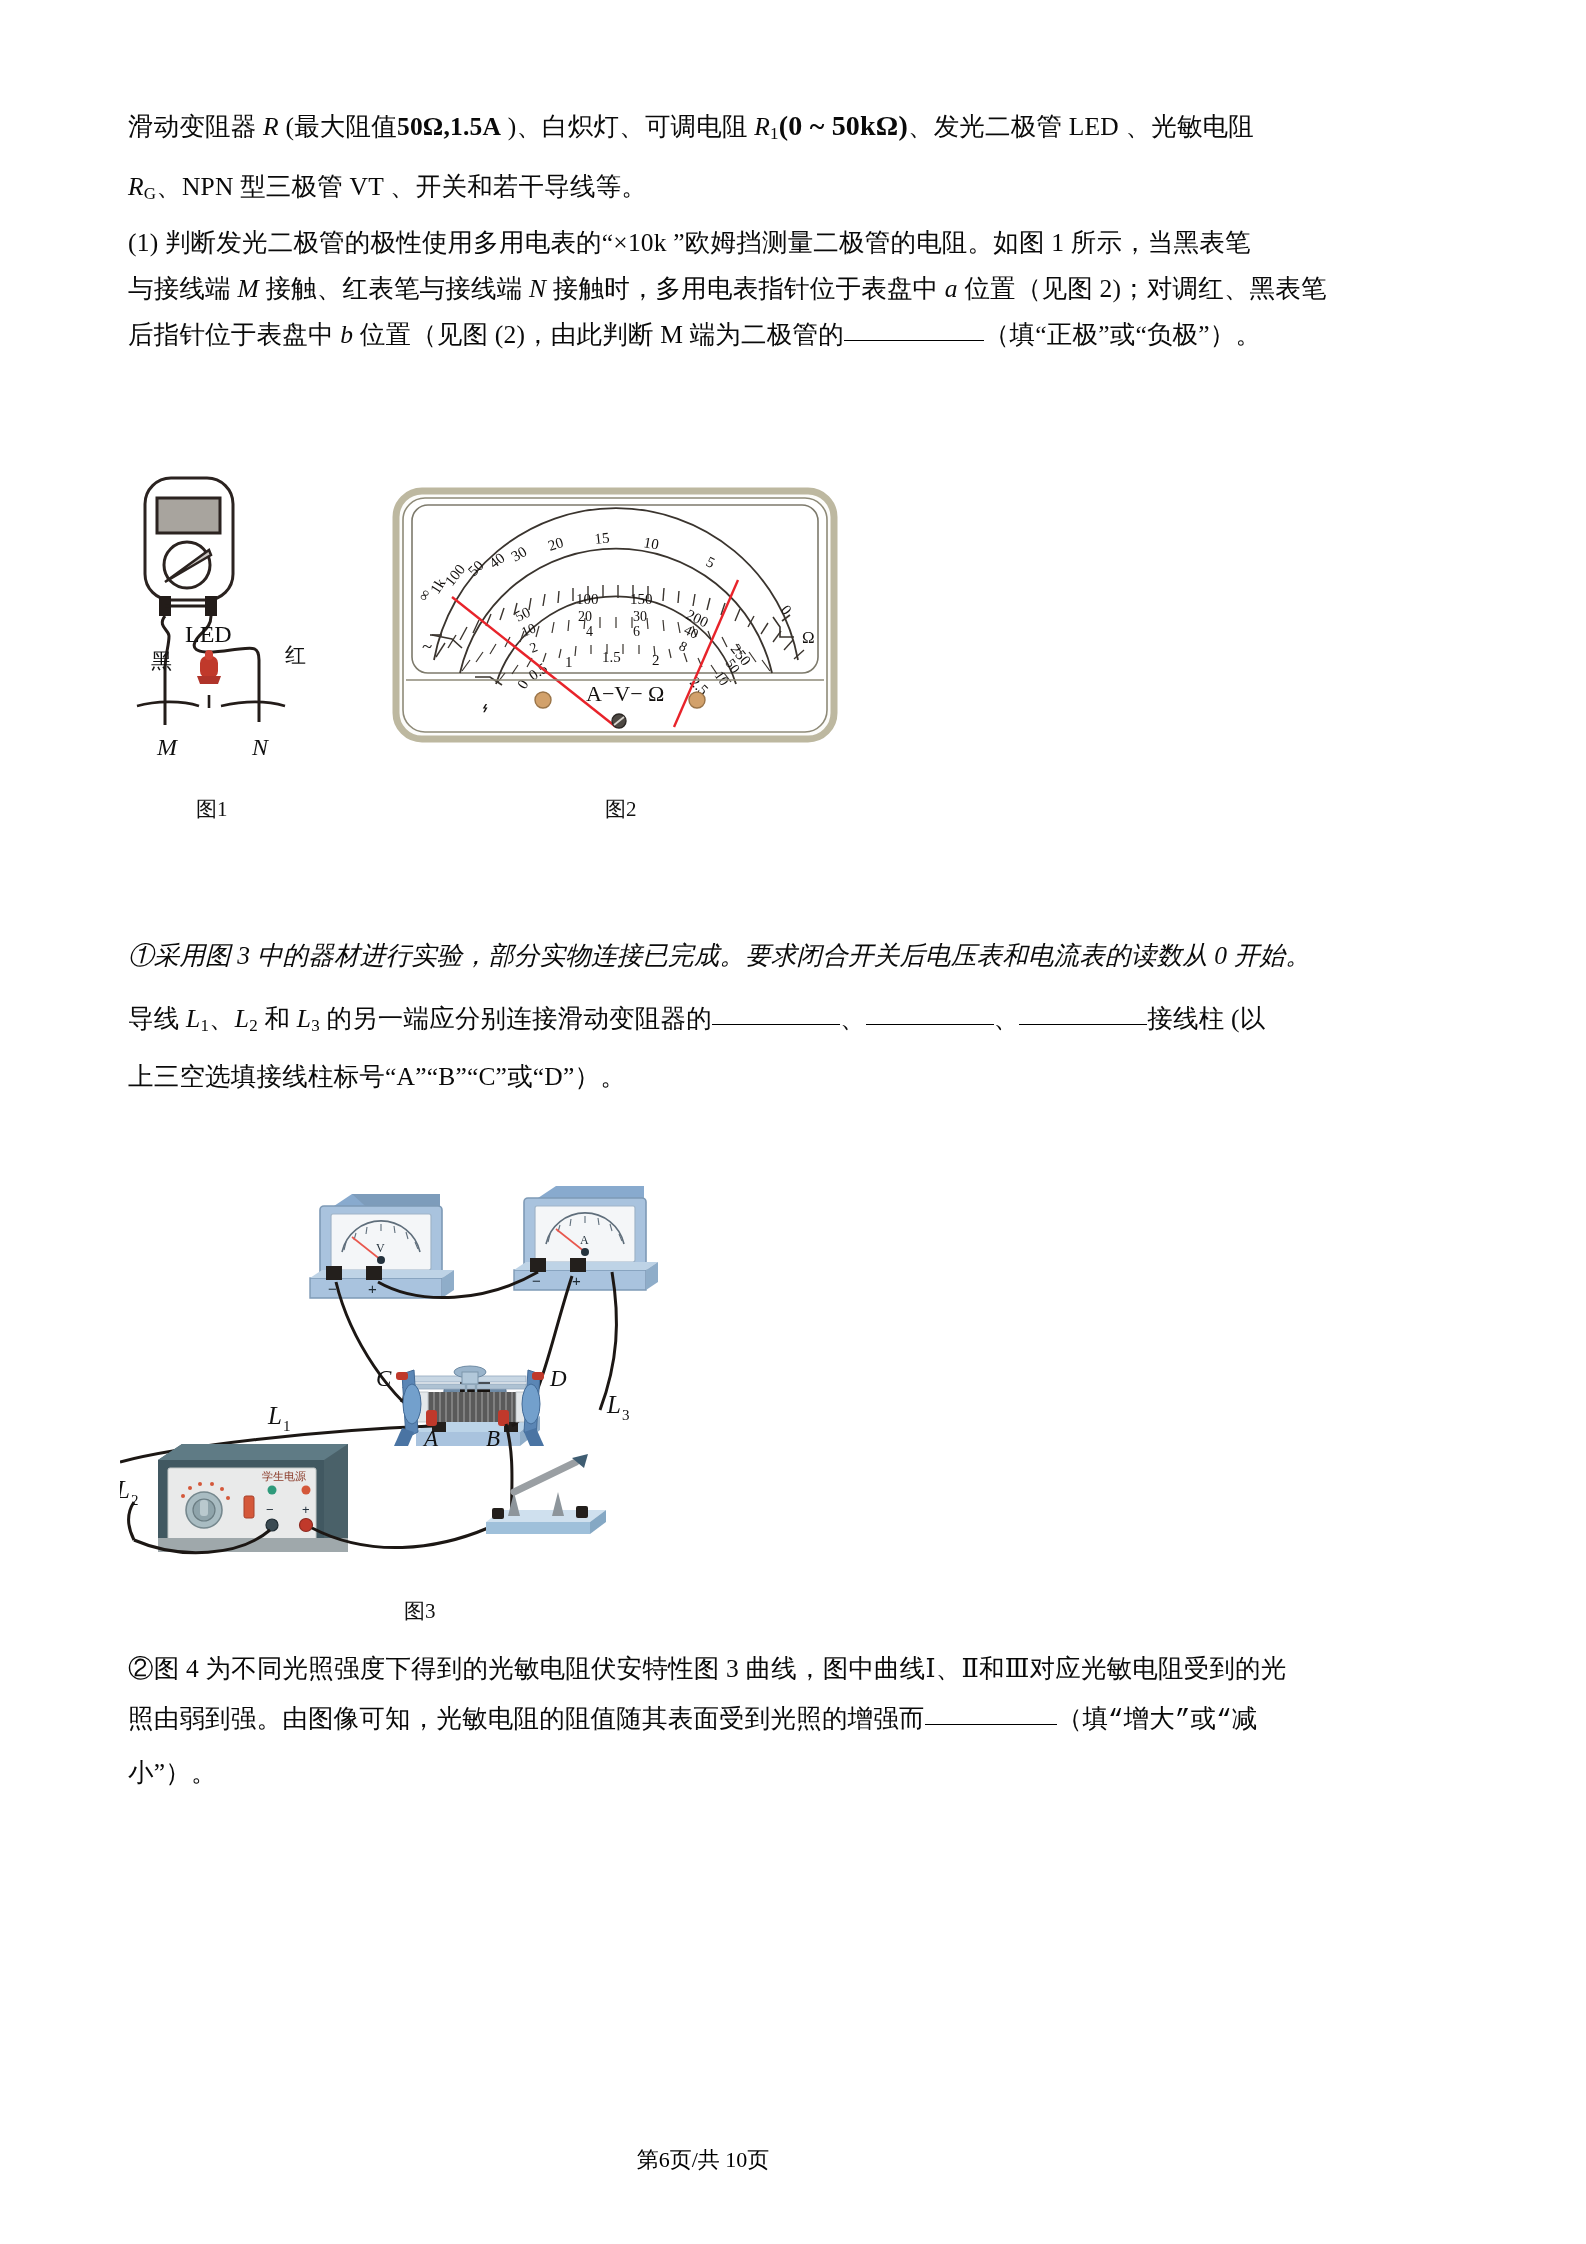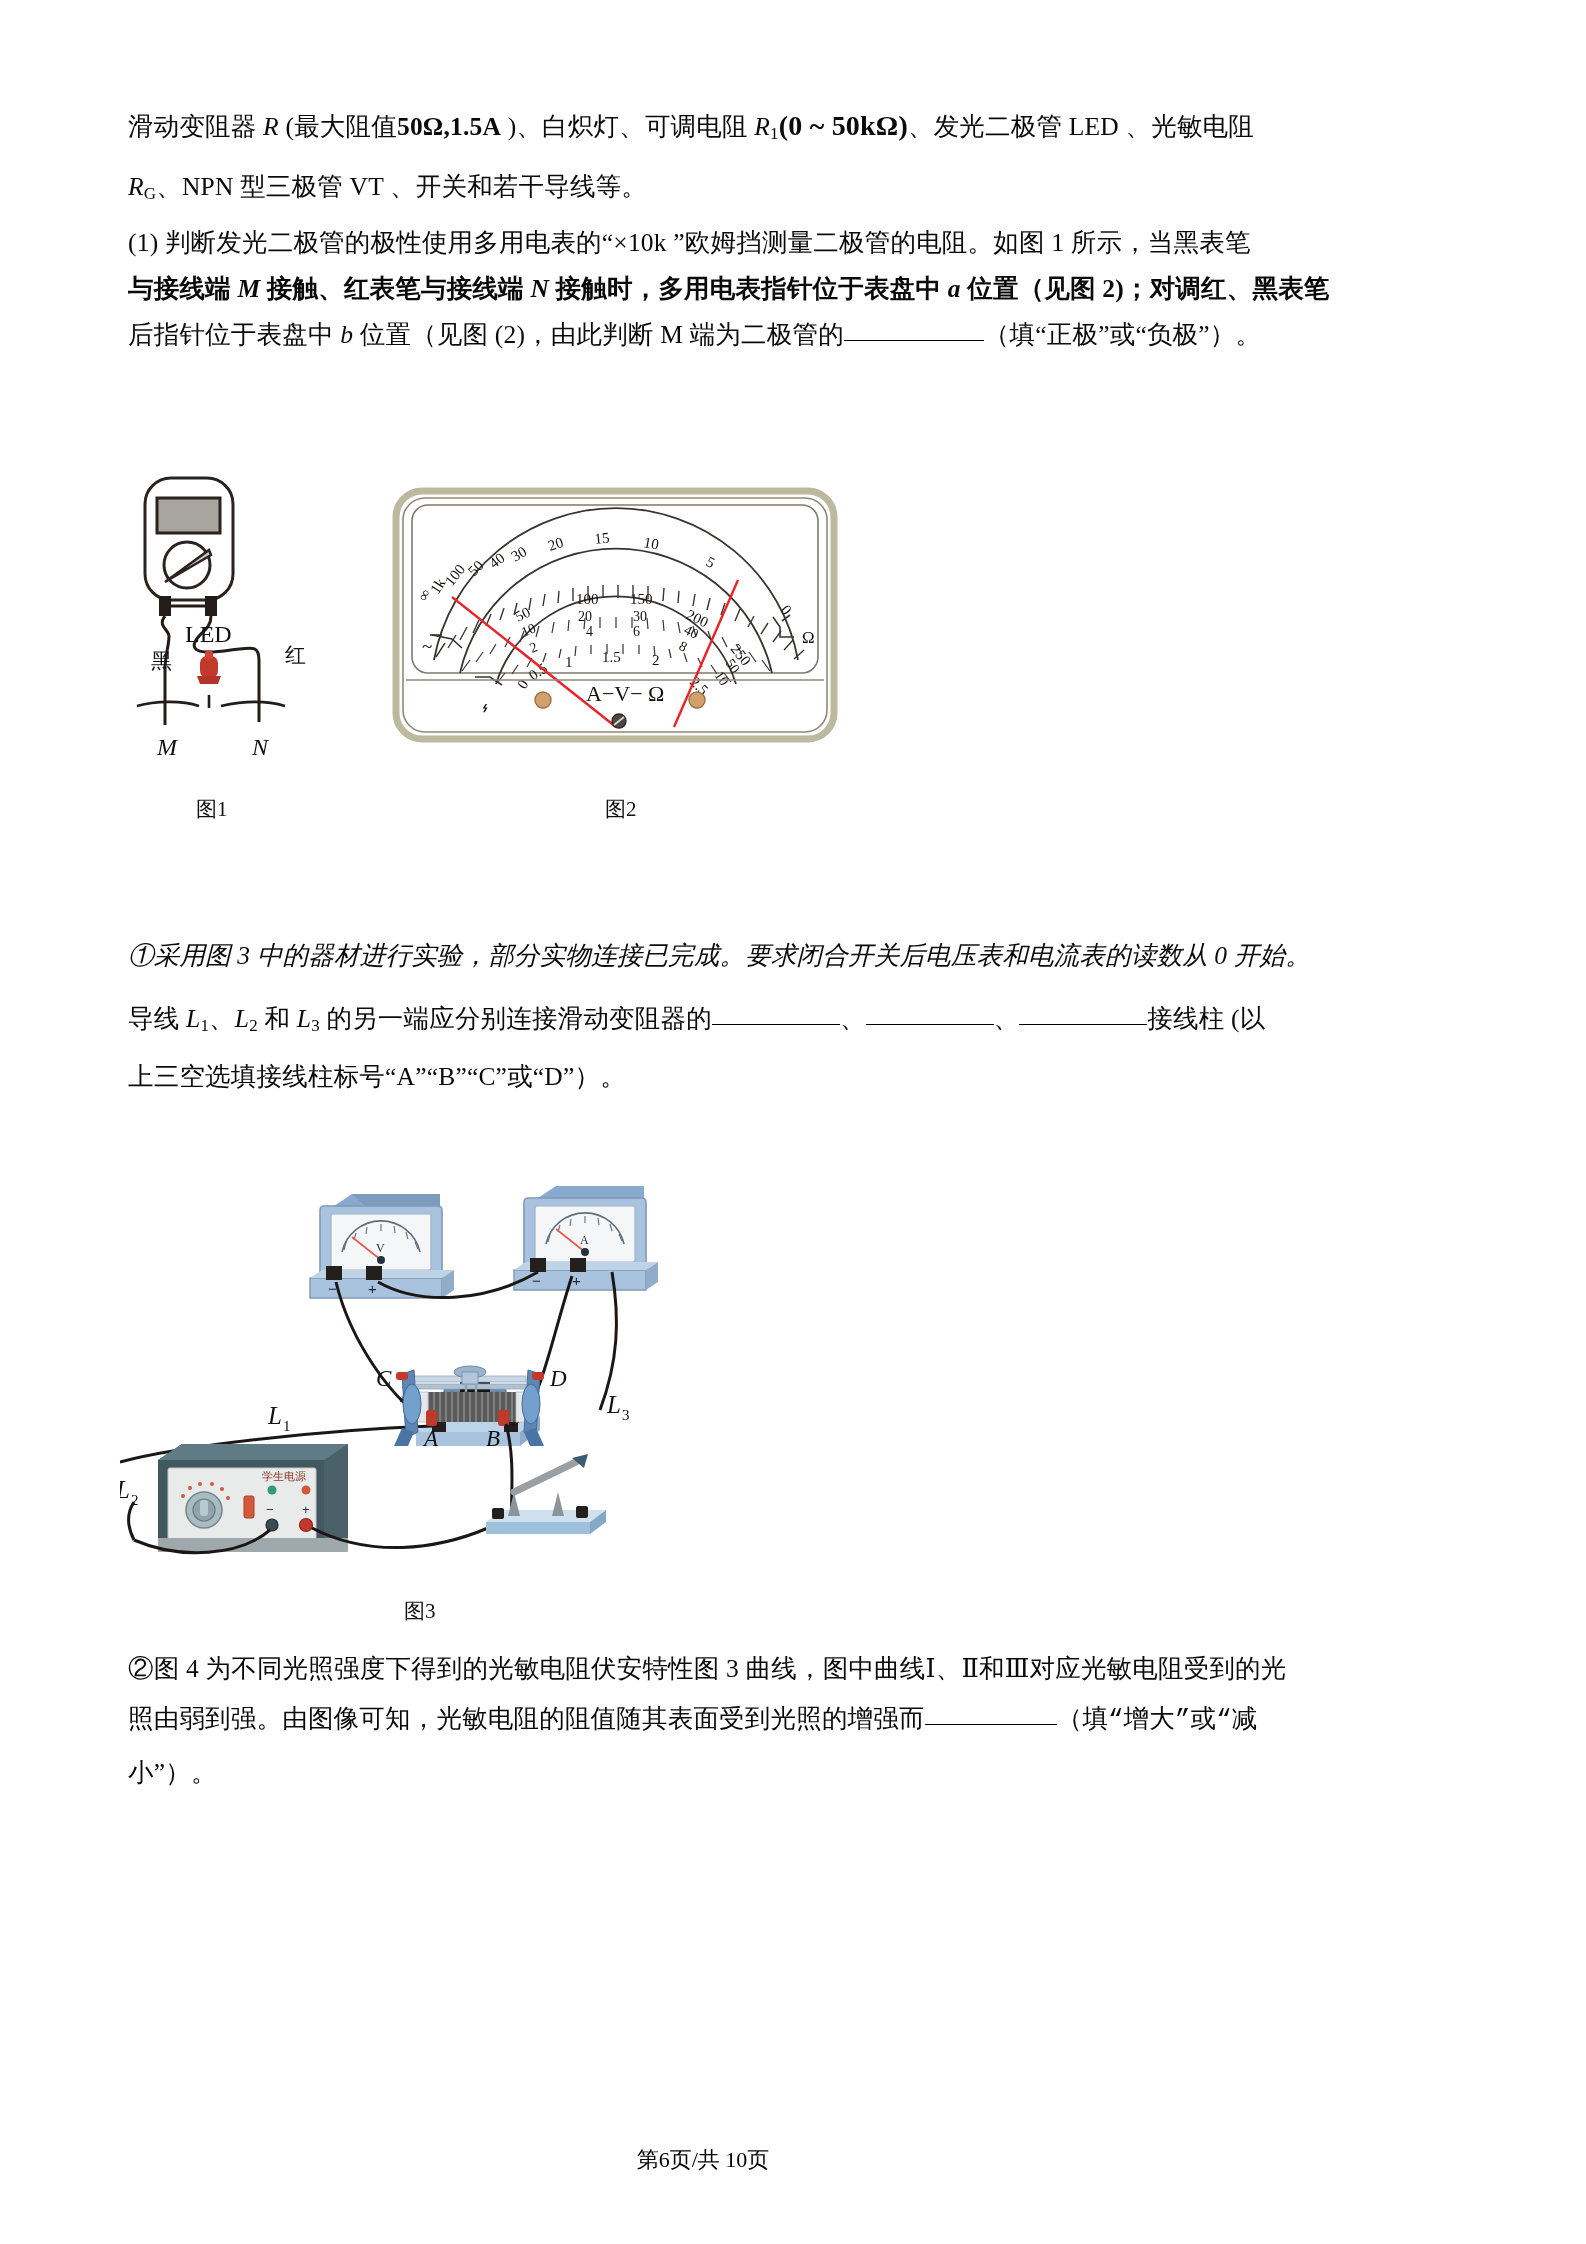--- a/index.html
+++ b/index.html
@@ -43,21 +43,21 @@
   <div class="ptext" style="left:128px;top:95px;">
     <span>滑动变阻器 </span><i class="var">R</i><span> (最大阻值</span><span style="font-weight:600;">50Ω,1.5A</span><span> )、白炽灯、可调电阻 </span><i class="var">R</i><span class="sub">1</span><span style="font-size:28px;font-weight:600;">(0 ~ 50kΩ)</span><span>、发光二极管 LED 、光敏电阻</span>
   </div>
 
   <div class="ptext" style="left:128px;top:156px;">
     <i class="var">R</i><span class="sub">G</span><span>、NPN 型三极管 VT 、开关和若干导线等。</span>
   </div>
 
   <div class="ptext" style="left:128px;top:212px;">(1) 判断发光二极管的极性使用多用电表的“×10k ”欧姆挡测量二极管的电阻。如图 1 所示，当黑表笔</div>
 
-  <div class="ptext" style="left:128px;top:258px;font-weight:bold;">
+  <div class="ptext" style="left:128px;top:258px;">
     <span>与接线端 </span><i class="var">M</i><span> 接触、红表笔与接线端 </span><i class="var">N</i><span> 接触时，多用电表指针位于表盘中 </span><i class="var">a</i><span> 位置（见图 2)；对调红、黑表笔</span>
   </div>
 
   <div class="ptext" style="left:128px;top:304px;text-align:center;">
     <span>后指针位于表盘中 </span><i class="var">b</i><span> 位置（见图 (2)，由此判断 M 端为二极管的</span><span class="blank" style="width:140px;"></span><span>（填“正极”或“负极”）。</span>
   </div>
 
   <svg class="fig" style="left:125px;top:470px;" width="250" height="300" viewBox="0 0 250 300">
 
     <rect x="20" y="8" width="88" height="122" rx="26" ry="26" fill="#fff" stroke="#2b2320" stroke-width="3"></rect>

